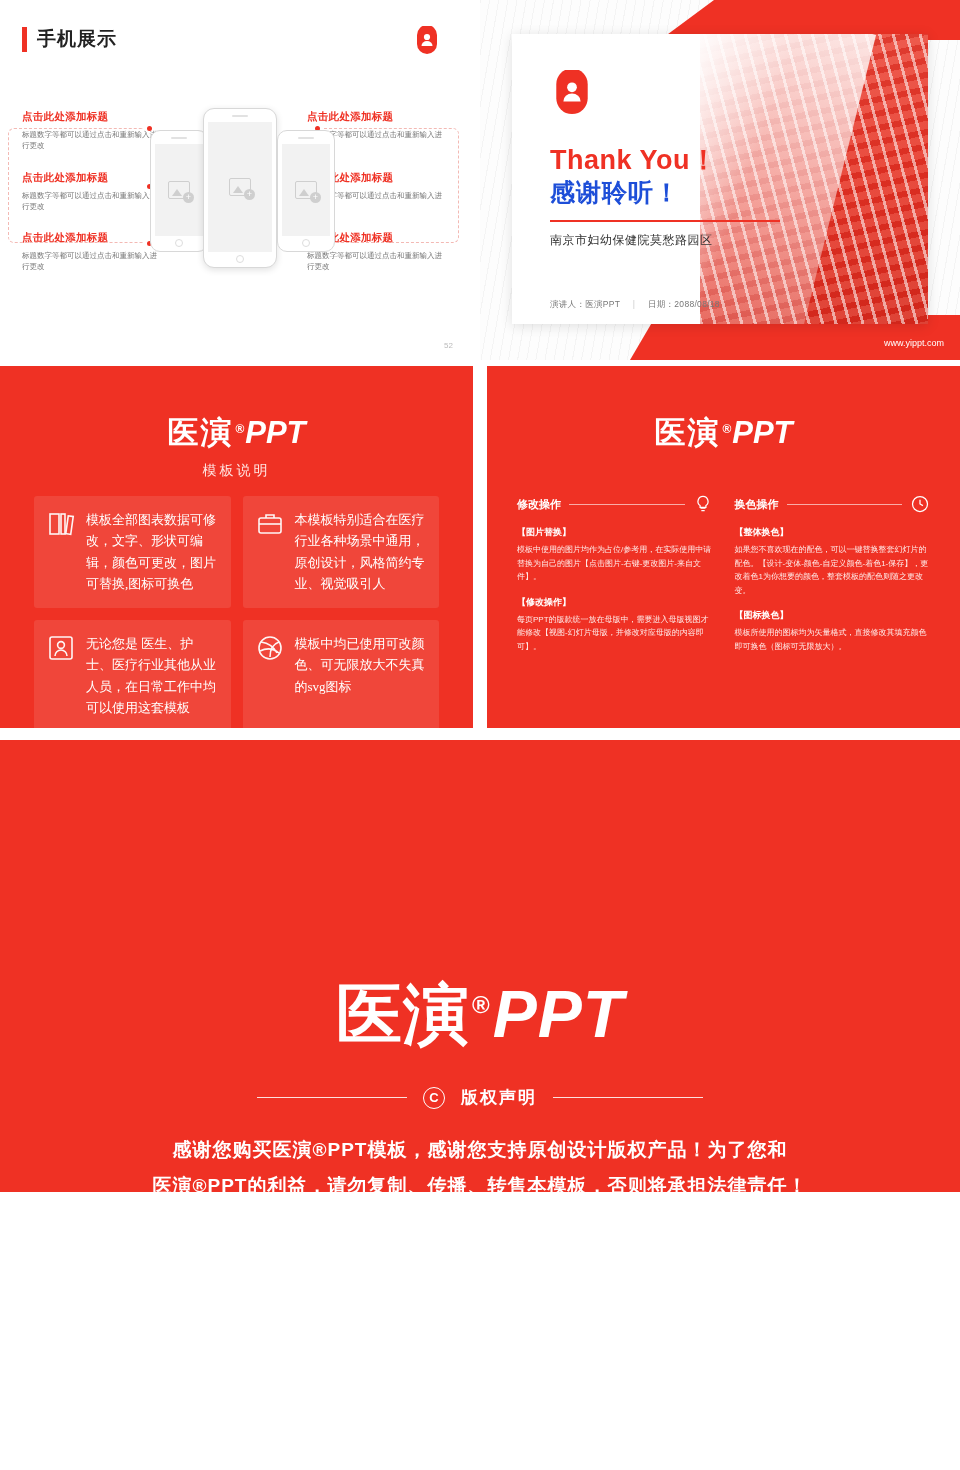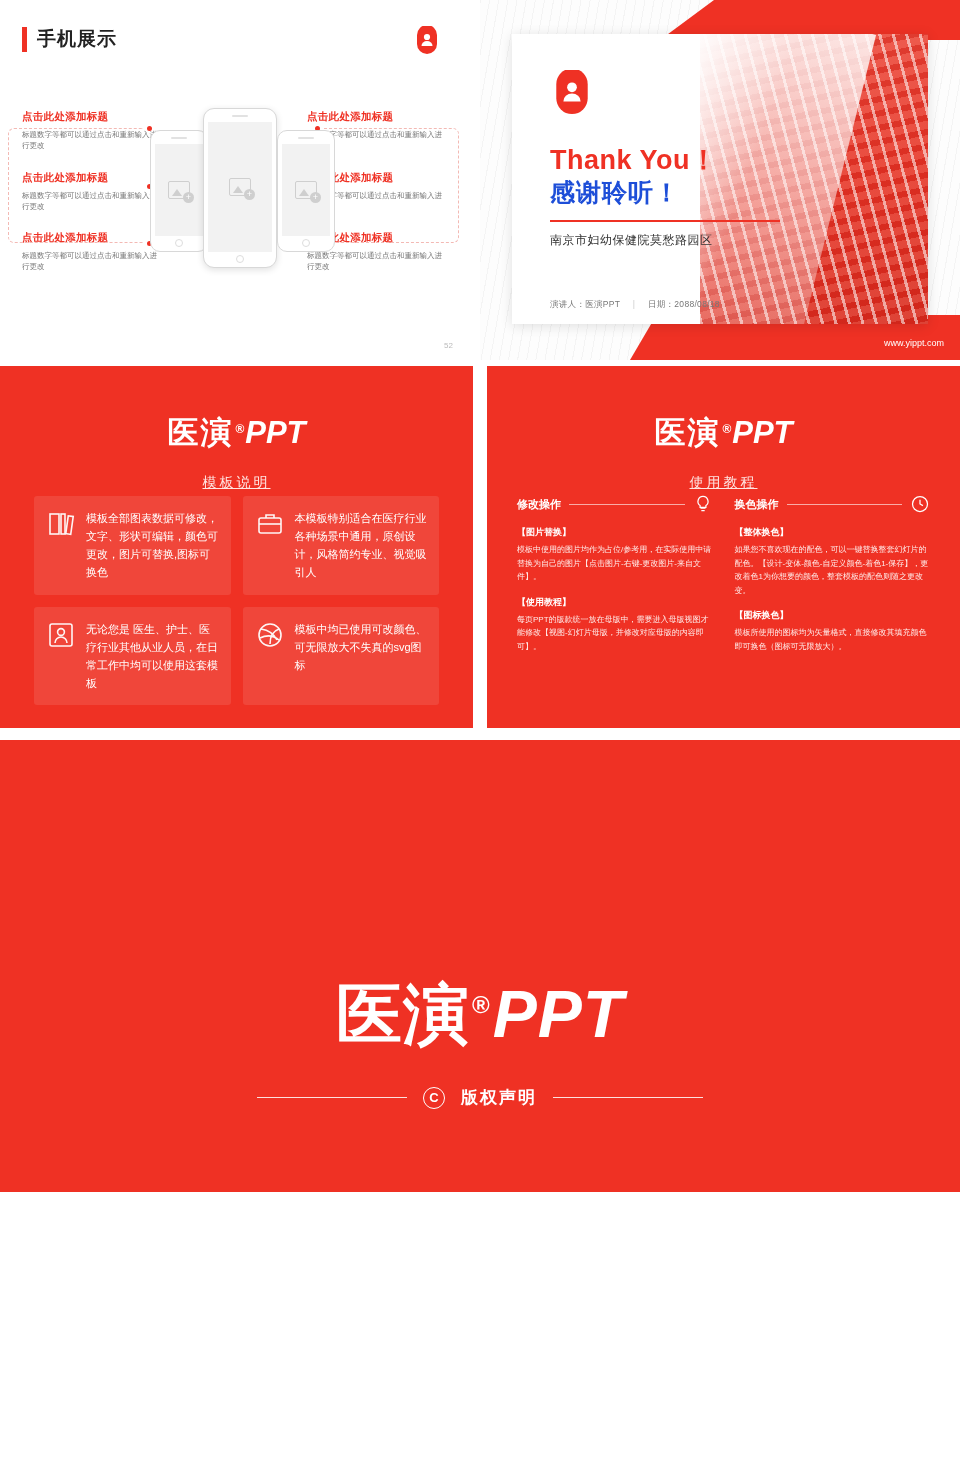--- a/index.html
+++ b/index.html
@@ -122,28 +122,28 @@
   .slide-red.a { left: 0; }
   .slide-red.b { left: 487px; }
   .rd-logo-wrap { position: absolute; left: 0; right: 0; top: 46px; text-align: center; }
   .rd-logo {
     font-size: 31px; font-weight: bold; color: #fff; letter-spacing: 0px;
     display: inline-flex; align-items: baseline;
   }
   .rd-logo .cn { letter-spacing: 2px; }
   .rd-logo .reg { font-size: 12px; vertical-align: super; margin: 0 1px 0 2px; position: relative; top: -10px; }
   .rd-logo .en { font-style: italic; font-weight: bold; }
-  .rd-sub { margin-top: 20px; font-size: 14px; color: #ffe5e2; letter-spacing: 3px; text-decoration: underline; }
+  .rd-sub { margin-top: 8px; font-size: 14px; color: #ffe5e2; letter-spacing: 3px; }
 
   .rd-grid { position: absolute; left: 34px; right: 34px; top: 130px; display: grid; grid-template-columns: 1fr 1fr; gap: 12px; }
   .rd-cell {
     background: rgba(255,255,255,.10); border-radius: 3px; padding: 13px 12px; display: flex; gap: 10px; min-height: 92px;
   }
   .rd-ic { width: 30px; height: 30px; flex: 0 0 30px; opacity: .95; }
-  .rd-tx { font-size: 11px; line-height: 1.65; color: #fff; }
+  .rd-tx { font-size: 13px; line-height: 1.65; color: #fff; font-family: Liberation Serif, serif; }
 
   
   .tt-cols { position: absolute; left: 30px; right: 30px; top: 128px; display: grid; grid-template-columns: 1fr 1fr; gap: 22px; }
   .tt-head { display: flex; align-items: center; gap: 8px; }
   .tt-head h3 { font-size: 11px; font-weight: bold; color: #fff; white-space: nowrap; }
   .tt-line { flex: 1; height: 1px; background: rgba(255,255,255,.6); }
   .tt-ic { width: 20px; height: 20px; flex: 0 0 20px; }
   .tt-body { margin-top: 12px; }
   .tt-block { margin-bottom: 12px; }
   .tt-block h4 { font-size: 9px; font-weight: bold; color: #fff; margin-bottom: 4px; }
@@ -353,42 +353,41 @@
       </div>
     </div>
 
     <div class="slide-red b">
       <div class="rd-logo-wrap">
         <div class="rd-logo">
           <span class="cn">医演</span>
           <span class="reg">®</span>
           <span class="en">PPT</span>
         </div>
-        <div class="rd-sub">使用教程</div>
       </div>
 
       <div class="tt-cols">
         <div>
           <div class="tt-head">
             <h3>修改操作</h3>
             <div class="tt-line"></div>
             <div class="tt-ic">
               <svg width="20" height="20" viewBox="0 0 24 24" fill="none" stroke="#fff" stroke-width="1.5">
                 <path d="M9 17h6M10 20h4"></path>
                   <path d="M12 3a6 6 0 0 0-3.5 10.9V16h7v-2.1A6 6 0 0 0 12 3z"></path>
               </svg>
             </div>
           </div>
           <div class="tt-body">
             <div class="tt-block">
               <h4>【图片替换】</h4>
               <p>模板中使用的图片均作为占位/参考用，在实际使用中请替换为自己的图片【点击图片-右键-更改图片-来自文件】。</p>
             </div>
             <div class="tt-block">
-              <h4>【使用教程】</h4>
+              <h4>【修改操作】</h4>
               <p>每页PPT的版款统一放在母版中，需要进入母版视图才能修改【视图-幻灯片母版，并修改对应母版的内容即可】。</p>
             </div>
           </div>
         </div>
 
         <div>
           <div class="tt-head">
             <h3>换色操作</h3>
             <div class="tt-line"></div>
             <div class="tt-ic">
@@ -422,20 +421,24 @@
       </span>
     </div>
 
     <div class="cw-row">
       <div class="cw-line"></div>
       <div class="cw-c">C</div>
       <div class="cw-t">版权声明</div>
       <div class="cw-line"></div>
     </div>
 
+    <div class="cw-p">
+      <div>感谢您购买医演®PPT模板，感谢您支持原创设计版权产品！为了您和</div>
+      <div>医演®PPT的利益，请勿复制、传播、转售本模板，否则将承担法律责任！</div>
+    </div>
 
     <div class="bot-row">
       <div class="bot-line"></div>
       <div class="bot-url">www.yippt.com</div>
       <div class="bot-line"></div>
     </div>
   </div>
 
 </div>
 

